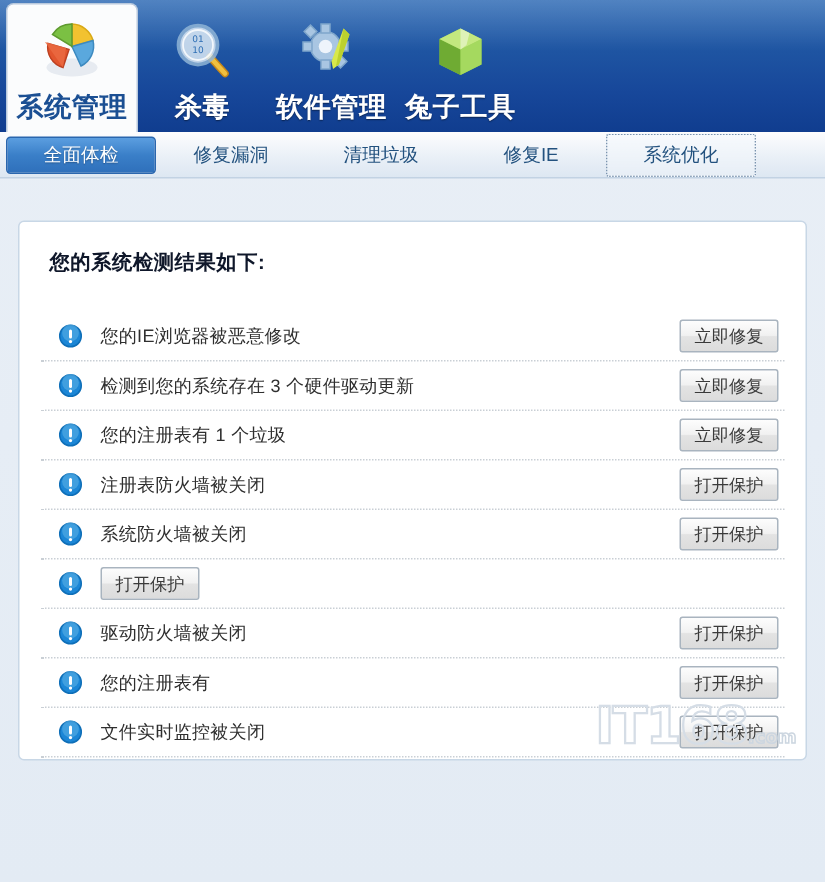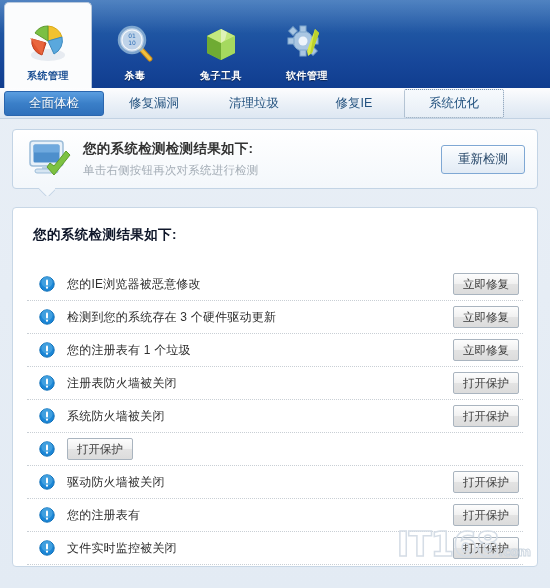--- a/index.html
+++ b/index.html
@@ -63,21 +63,21 @@
   }
   .tb-icon {
     height: 46px;
     width: 54px;
     display: flex;
     align-items: flex-end;
     justify-content: center;
     margin-bottom: 4px;
   }
   .tb-label {
-    font-size: 10px;
+    font-size: 18px;
     font-weight: bold;
     color: #ffffff;
     letter-spacing: .5px;
     text-shadow: 0 1px 1px rgba(0,0,0,.45);
     white-space: nowrap;
   }
   .tb-item.active .tb-label {
     color: #1b4f93;
     text-shadow: none;
   }
@@ -298,53 +298,53 @@
           <line x1="27" y1="25" x2="37" y2="36" stroke="#f0c040" stroke-width="3" stroke-linecap="round"></line>
           <circle cx="19" cy="17" r="13" fill="#dceaf6" opacity=".85" stroke="#8fb4d6" stroke-width="2.5"></circle>
           <circle cx="19" cy="17" r="10" fill="none" stroke="#ffffff" stroke-width="1.2" opacity=".8"></circle>
           <text x="19" y="15" font-size="6" fill="#2f6fb5" text-anchor="middle" font-family="DejaVu Sans">01</text>
           <text x="19" y="22" font-size="6" fill="#2f6fb5" text-anchor="middle" font-family="DejaVu Sans">10</text>
         </svg>
       </span>
       <span class="tb-label">杀毒</span>
     </div>
 
-
-    <div class="tb-item">
-      <span class="tb-icon">
-        <svg width="44" height="42" viewBox="0 0 44 42">
-          <path d="M8 13 L22 6 L36 13 L36 30 L22 37 L8 30 Z" fill="#8ac446"></path>
-          <path d="M8 13 L22 20 L22 37 L8 30 Z" fill="#6fab33"></path>
-          <path d="M22 20 L36 13 L36 30 L22 37 Z" fill="#a5d95f"></path>
-          <path d="M8 13 L22 6 L36 13 L22 20 Z" fill="#c3e87f"></path>
-          <path d="M22 20 L22 6 L28 9 L26 17 Z" fill="#e9f7cf" opacity=".7"></path>
-        </svg>
-      </span>
-      <span class="tb-label">兔子工具</span>
-    </div>
 
     <div class="tb-item">
       <span class="tb-icon">
         <svg width="44" height="42" viewBox="0 0 44 42">
           <g fill="#a9c6e2" stroke="#7fa6cb" stroke-width="1">
             <circle cx="18" cy="18" r="10"></circle>
             <rect x="15" y="3" width="6" height="6"></rect>
             <rect x="15" y="27" width="6" height="6"></rect>
             <rect x="3" y="15" width="6" height="6"></rect>
             <rect x="27" y="15" width="6" height="6"></rect>
             <rect x="5" y="5" width="6" height="6" transform="rotate(45 8 8)"></rect>
             <rect x="25" y="25" width="6" height="6" transform="rotate(45 28 28)"></rect>
           </g>
           <circle cx="18" cy="18" r="4.5" fill="#eef4fb"></circle>
           <path d="M30 6 L34 10 L27 30 L23 33 L22 28 Z" fill="#d8e84a"></path>
           <path d="M30 6 L34 10 L27 30 L25 31 Z" fill="#bcd12e"></path>
         </svg>
       </span>
       <span class="tb-label">软件管理</span>
     </div>
+
+    <div class="tb-item">
+      <span class="tb-icon">
+        <svg width="44" height="42" viewBox="0 0 44 42">
+          <path d="M8 13 L22 6 L36 13 L36 30 L22 37 L8 30 Z" fill="#8ac446"></path>
+          <path d="M8 13 L22 20 L22 37 L8 30 Z" fill="#6fab33"></path>
+          <path d="M22 20 L36 13 L36 30 L22 37 Z" fill="#a5d95f"></path>
+          <path d="M8 13 L22 6 L36 13 L22 20 Z" fill="#c3e87f"></path>
+          <path d="M22 20 L22 6 L28 9 L26 17 Z" fill="#e9f7cf" opacity=".7"></path>
+        </svg>
+      </span>
+      <span class="tb-label">兔子工具</span>
+    </div>
   </div>
 
   <div class="tabstrip">
     <div class="tab active">
       <span>全面体检</span>
     </div>
     <div class="tab">
       <span>修复漏洞</span>
     </div>
     <div class="tab">
@@ -353,40 +353,20 @@
     <div class="tab">
       <span>修复IE</span>
     </div>
     <div class="tab focused">
       <span>系统优化</span>
     </div>
   </div>
 
   <div class="content">
 
-    <div class="status-panel">
-      <div class="status-icon">
-        <svg width="46" height="42" viewBox="0 0 46 42">
-          <rect x="3" y="3" width="33" height="25" rx="3" fill="#e8f1f9" stroke="#9dbdd9" stroke-width="1.5"></rect>
-          <rect x="6.5" y="6.5" width="26" height="18" rx="1.5" fill="#4e8fcc"></rect>
-          <rect x="6.5" y="6.5" width="26" height="8" rx="1.5" fill="#76aee0" opacity=".85"></rect>
-          <rect x="15" y="28" width="9" height="4" fill="#bcd1e3"></rect>
-          <rect x="8" y="31" width="23" height="4" rx="2" fill="#d6e5f2" stroke="#9dbdd9"></rect>
-          <path d="M20 29 L27 37 L43 17 L39 13 L27 28 L23 25 Z" fill="#7dc242" stroke="#5f9c2b" stroke-width="1"></path>
-        </svg>
-      </div>
-      <div class="status-text">
-        <div class="status-title">您的系统检测检测结果如下:</div>
-        <div class="status-sub">单击右侧按钮再次对系统进行检测</div>
-      </div>
-      <div class="btn-rescan">
-        <span>重新检测</span>
-      </div>
-      <div class="notch"></div>
-    </div>
 
     <div class="results-card">
       <div class="results-heading">您的系统检测结果如下:</div>
 
       <div class="row">
         <span class="row-icon">
           <svg width="16" height="16" viewBox="0 0 16 16">
             <circle cx="8" cy="8" r="7.2" fill="#1b86d6" stroke="#0f6fb8" stroke-width="1"></circle>
             <circle cx="8" cy="6" r="5.6" fill="#5fb4e8" opacity=".55"></circle>
             <rect x="7" y="3.6" width="2" height="6" rx="1" fill="#ffffff"></rect>

